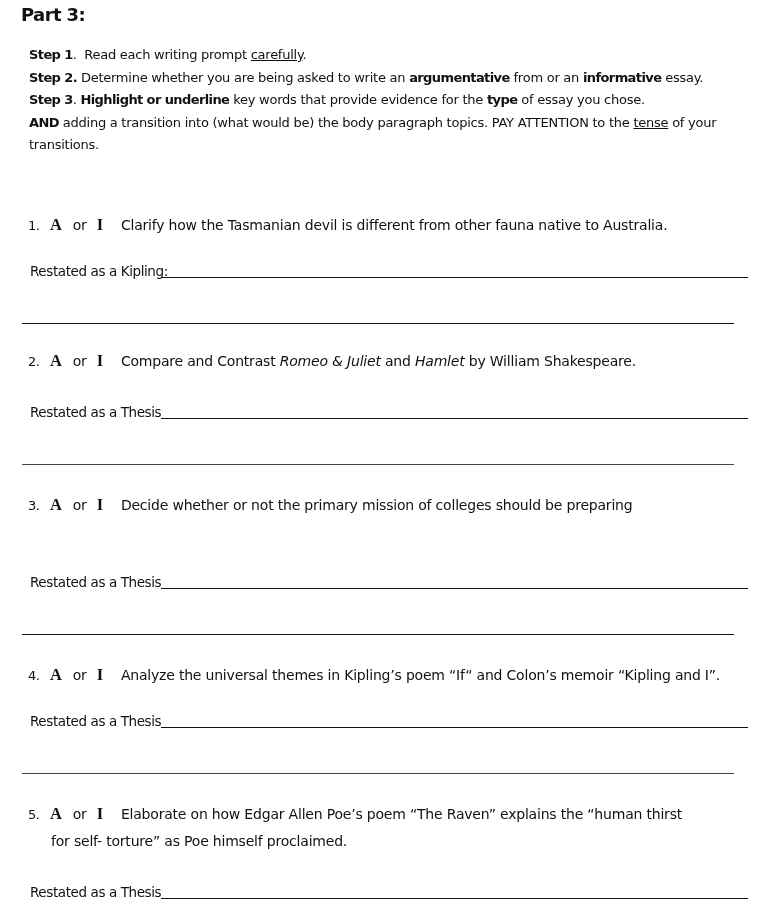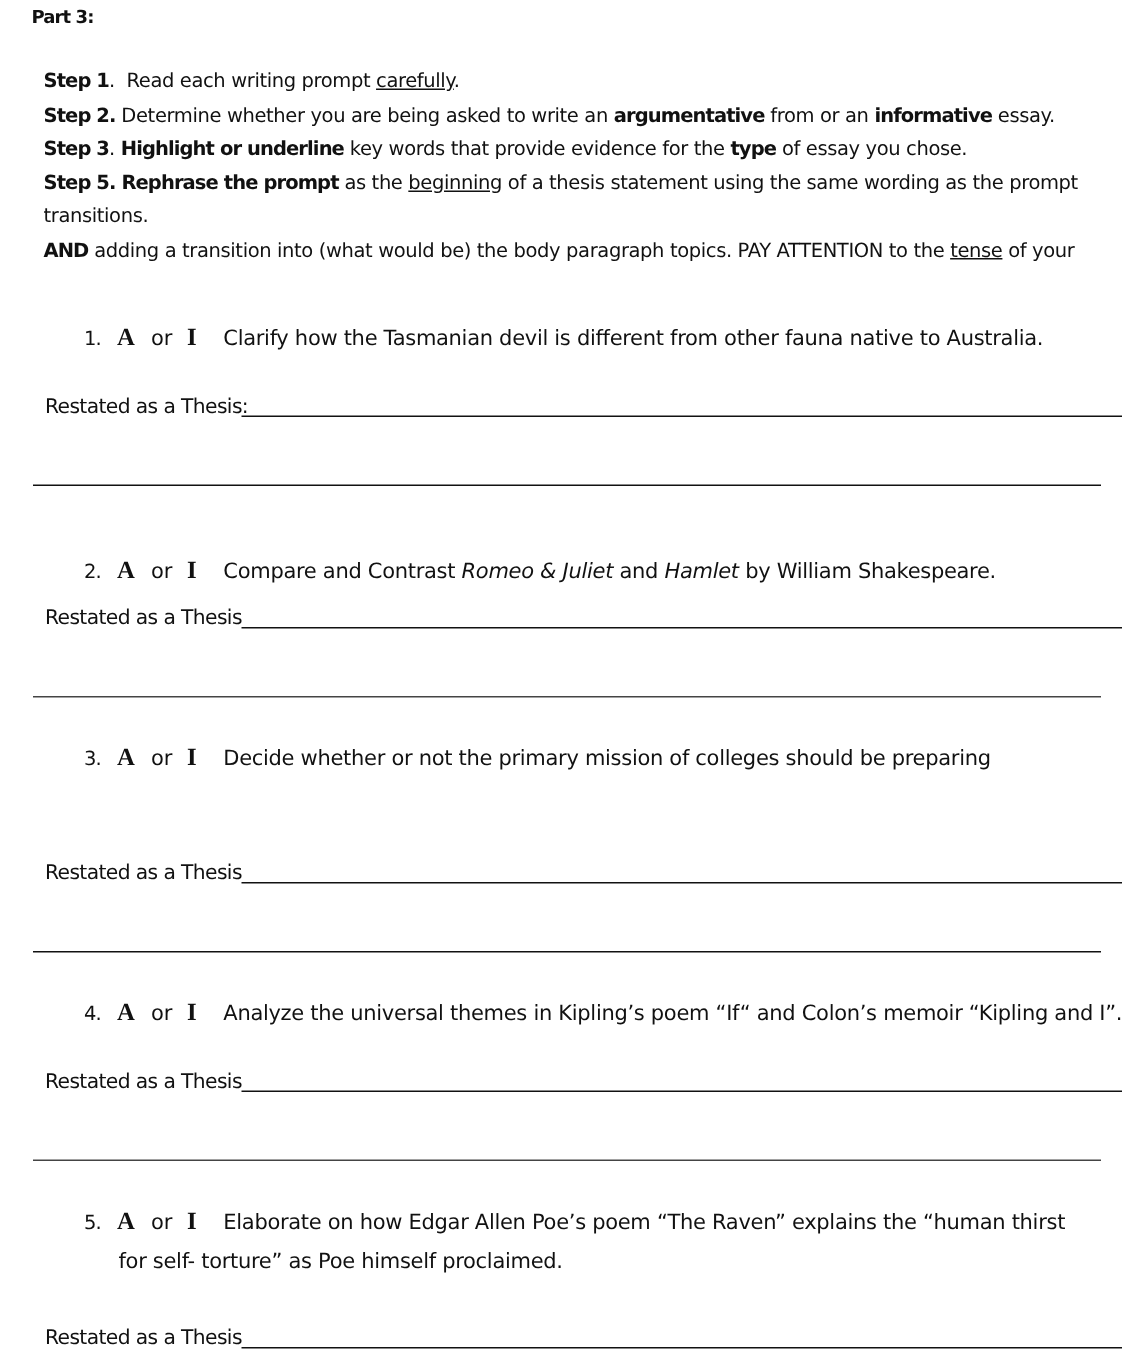--- a/index.html
+++ b/index.html
@@ -2,60 +2,59 @@
 <html><head>
   <meta charset="utf-8">
   <style>
     html, body { margin: 0; padding: 0; background: #ffffff; }
     body {
       width: 765px; height: 912px; position: relative; overflow: hidden;
       font-family: "DejaVu Sans", sans-serif; color: #111;
     }
     .abs { position: absolute; white-space: nowrap; }
     .part-title {
-      left: 21px; top: 4px; font-size: 12px; font-weight: bold;
+      left: 21px; top: 4px; font-size: 18px; font-weight: bold;
       font-family: "DejaVu Sans", sans-serif; letter-spacing: -0.6px;
     }
     .steps { left: 29px; top: 44px; font-size: 13px; line-height: 22.5px; letter-spacing: -0.25px; }
     .steps .line { white-space: nowrap; }
     .steps b { letter-spacing: -0.6px; }
     .u { text-decoration: underline; }
     .serif-letter { font-family: "Liberation Serif", serif; font-weight: bold; font-size: 16px; }
-    .prompt { font-size: 14px; letter-spacing: -0.2px; margin-left: 28px; }
+    .prompt { font-size: 14px; letter-spacing: -0.2px; }
     .prompt .num { font-size: 13px; display: inline-block; width: 22px; letter-spacing: -0.6px; }
     .prompt .ai { font-family: "Liberation Serif", serif; font-weight: bold; font-size: 16.5px; }
     .prompt .or { font-size: 14px; margin: 0 10px 0 11px; }
     .prompt .text { margin-left: 18px; }
     .prompt .cont { position: absolute; left: 23px; top: 29px; }
     .thesis-label { font-size: 13.5px; letter-spacing: -0.4px; left: 30px; }
     .rule { position: absolute; height: 0; border-top: 1.5px solid #111; }
     .rule.grey { border-top-color: #444; }
   </style>
 </head>
 <body>
 
 <div class="abs part-title">Part 3:</div>
 
 <div class="abs steps">
   <div class="line"><b>Step 1</b><span>.</span><span style="white-space:pre">  Read each writing prompt </span><span class="u">carefully</span><span>.</span></div>
   <div class="line"><b>Step 2.</b><span style="white-space:pre"> Determine whether you are being asked to write an </span><b>argumentative</b><span style="white-space:pre"> from or an </span><b>informative</b><span> essay.</span></div>
   <div class="line"><b>Step 3</b><span>.</span><b style="white-space:pre"> Highlight or underline</b><span style="white-space:pre"> key words that provide evidence for the </span><b>type</b><span style="white-space:pre"> of essay you chose.</span></div>
-  <div class="line"><b>Step 5.</b><b style="white-space:pre"> Rephrase the prompt</b><span style="white-space:pre"> as the </span><span class="u">beginning</span><span style="white-space:pre"> of a thesis statement using the same wording as the prompt</span></div>
+  <div class="line"><b>AND</b><span style="white-space:pre"> adding a transition into (what would be) the body paragraph topics. PAY ATTENTION to the </span><span class="u">tense</span><span style="white-space:pre"> of your</span></div>
   <div class="line"><span>transitions.</span></div>
-  <div class="line"><b>AND</b><span style="white-space:pre"> adding a transition into (what would be) the body paragraph topics. PAY ATTENTION to the </span><span class="u">tense</span><span style="white-space:pre"> of your</span></div>
 </div>
 
 <div class="abs prompt" style="left:28px; top:215px;">
   <span class="num">1.</span><span class="ai">A</span><span class="or">or</span><span class="ai">I</span><span class="text">Clarify how the Tasmanian devil is different from other fauna native to Australia.</span>
 </div>
-<div class="abs thesis-label" style="top:263px;">Restated as a Thesis:</div>
+<div class="abs thesis-label" style="top:263px;">Restated as a Kipling:</div>
 <div class="rule" style="left:161px; width:587px; top:277px;"></div>
 <div class="rule" style="left:22px; width:712px; top:323px;"></div>
 
-<div class="abs prompt" style="left:28px; top:370px;">
+<div class="abs prompt" style="left:28px; top:351px;">
   <span class="num">2.</span><span class="ai">A</span><span class="or">or</span><span class="ai">I</span><span class="text" style="white-space:pre">Compare and Contrast </span><i>Romeo &amp; Juliet</i><span style="white-space:pre"> and </span><i>Hamlet</i><span style="white-space:pre"> by William Shakespeare.</span>
 </div>
 <div class="abs thesis-label" style="top:404px;">Restated as a Thesis</div>
 <div class="rule" style="left:161px; width:587px; top:418px;"></div>
 <div class="rule grey" style="left:22px; width:712px; top:464px;"></div>
 
 <div class="abs prompt" style="left:28px; top:495px;">
   <span class="num">3.</span><span class="ai">A</span><span class="or">or</span><span class="ai">I</span><span class="text">Decide whether or not the primary mission of colleges should be preparing</span>
 </div>
 <div class="abs thesis-label" style="top:574px;">Restated as a Thesis</div>

